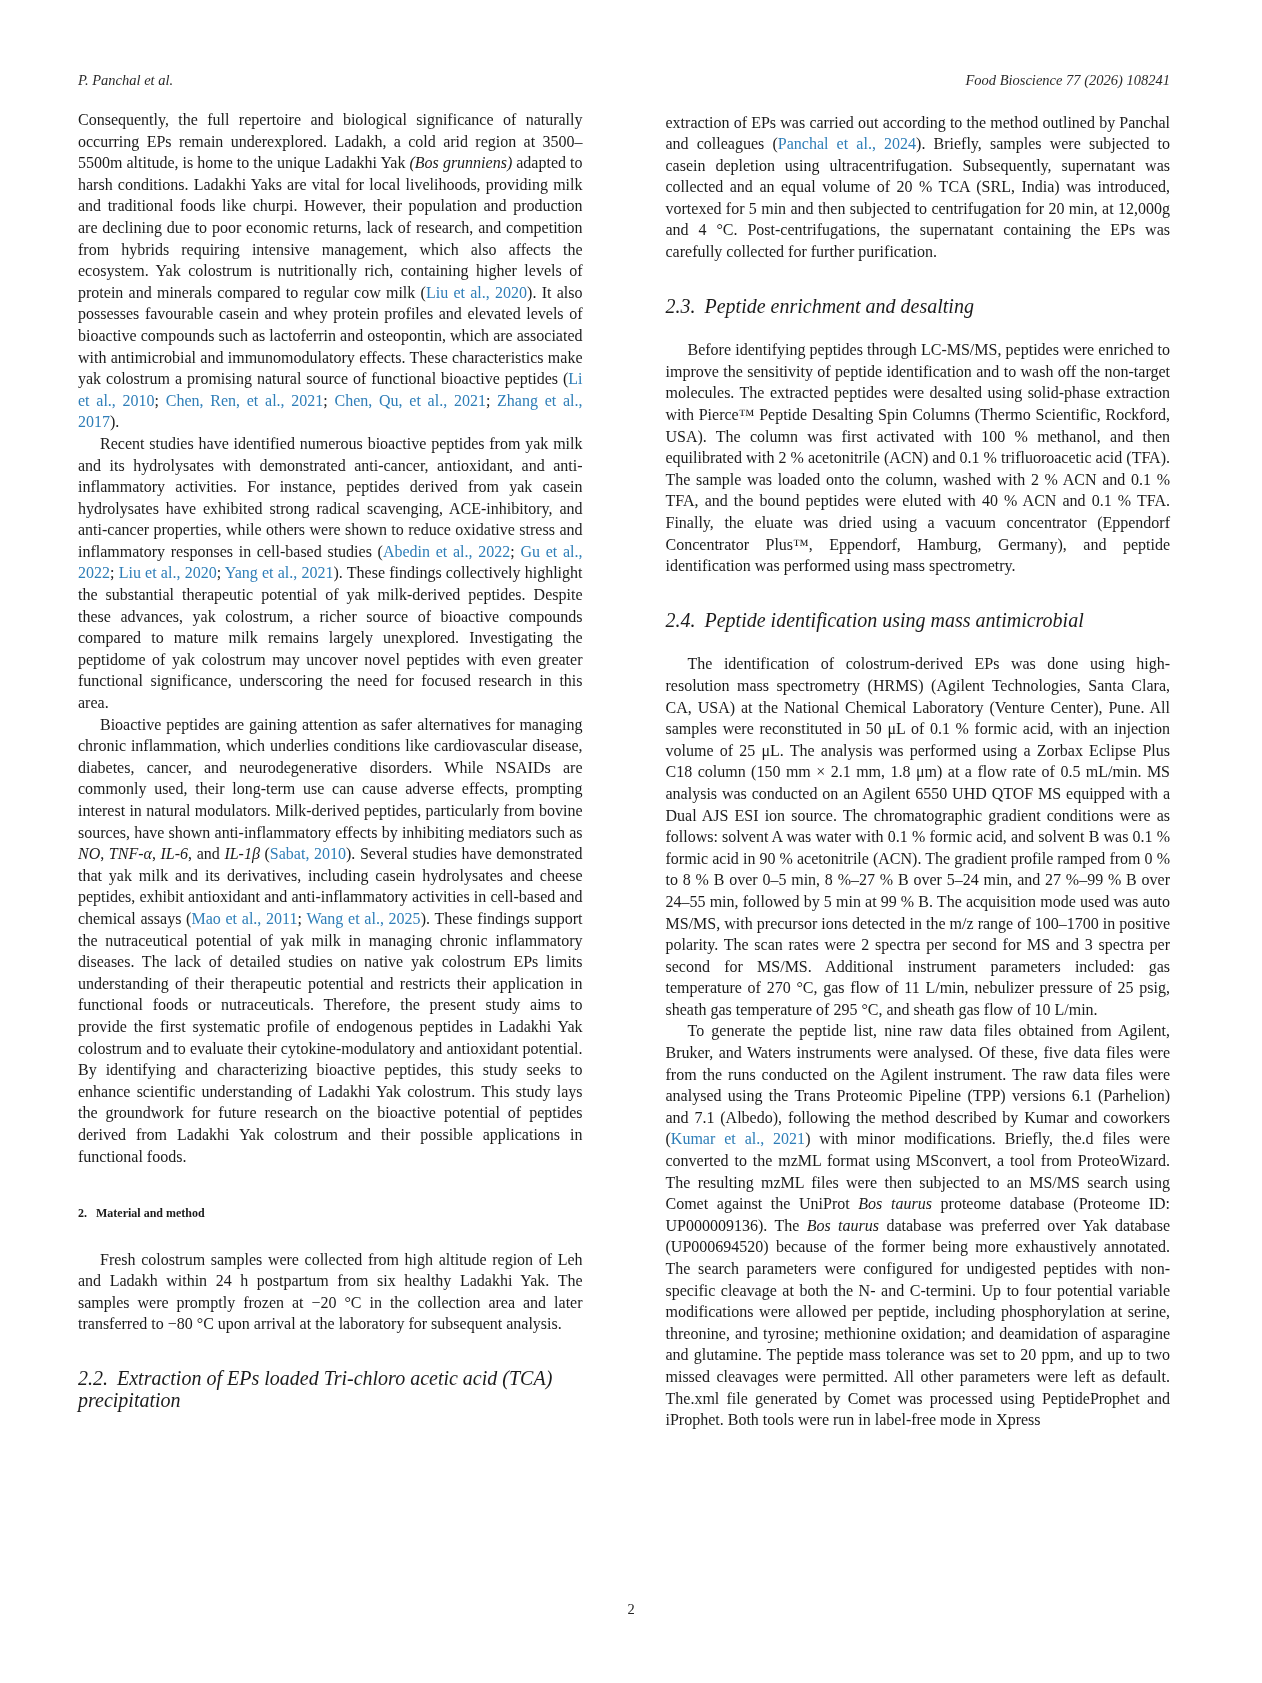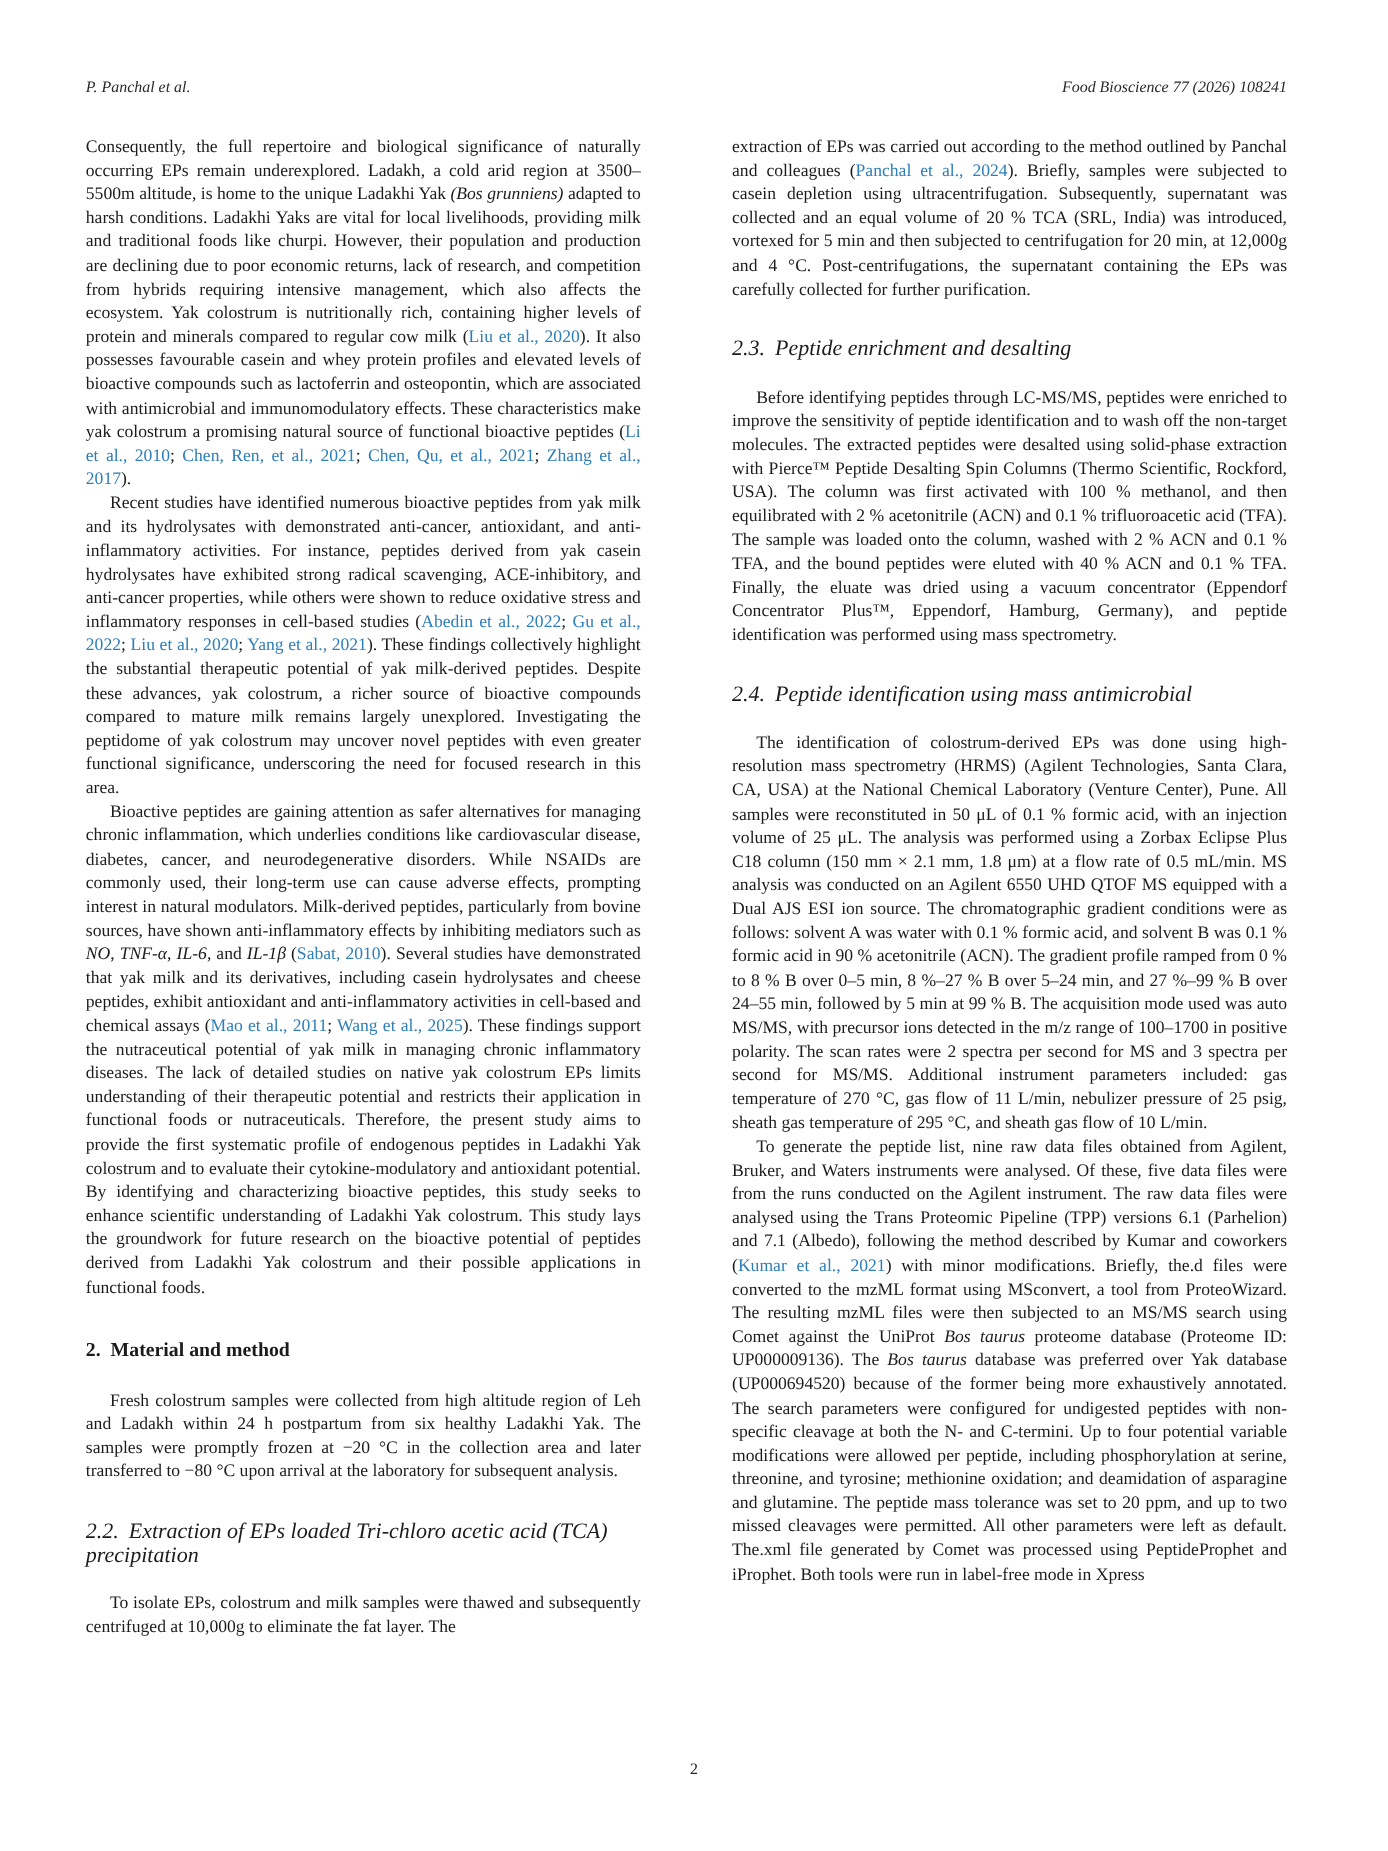--- a/index.html
+++ b/index.html
@@ -13,33 +13,33 @@
     color:var(--text,#1b1b1b);
   }
   .content{
     position:absolute;left:78px;top:72px;width:1092px;
   }
   .page-header{
     display:flex;justify-content:space-between;align-items:baseline;
     font-size:14.5px;font-style:italic;color:#2a2a2a;line-height:16px;gap:16px;
   }
   .columns{
-    display:flex;gap:83px;margin-top:35px;
+    display:flex;gap:83px;margin-top:21px;align-items:center;
   }
   .col{
     width:519px;
     font-size:16px;line-height:21.6px;
     text-align:justify;
     color:var(--text,#1b1b1b);
   }
   .block{margin:0;}
   .p{margin:0;}
   .p.indent{text-indent:22px;}
   .h1{
-    font-weight:bold;font-size:18px;text-align:left;
+    font-weight:bold;font-size:12px;text-align:left;
     margin:36px 0 24px 0;
   }
   .h2{
     font-style:italic;font-size:20px;text-align:left;
     margin:33px 0 22px 0;
   }
   .num{margin-right:9px;}
   .it{font-style:italic;}
   .cite{color:var(--accent,#2e7eb8);cursor:pointer;}
   .page-footer{
@@ -57,21 +57,20 @@
       <span>Food Bioscience 77 (2026) 108241</span>
     </header>
     <main class="columns">
       <section class="col" id="col-left">
           <div class="block p"><span>Consequently, the full repertoire and biological significance of naturally occurring EPs remain underexplored. Ladakh, a cold arid region at 3500–5500m altitude, is home to the unique Ladakhi Yak </span><span class="it">(Bos grunniens)</span><span> adapted to harsh conditions. Ladakhi Yaks are vital for local livelihoods, providing milk and traditional foods like churpi. However, their population and production are declining due to poor economic returns, lack of research, and competition from hybrids requiring intensive management, which also affects the ecosystem. Yak colostrum is nutritionally rich, containing higher levels of protein and minerals compared to regular cow milk (</span><span class="cite">Liu et al., 2020</span><span>). It also possesses favourable casein and whey protein profiles and elevated levels of bioactive compounds such as lactoferrin and osteopontin, which are associated with antimicrobial and immunomodulatory effects. These characteristics make yak colostrum a promising natural source of functional bioactive peptides (</span><span class="cite">Li et al., 2010</span><span>; </span><span class="cite">Chen, Ren, et al., 2021</span><span>; </span><span class="cite">Chen, Qu, et al., 2021</span><span>; </span><span class="cite">Zhang et al., 2017</span><span>).</span></div>
           <div class="block p indent"><span>Recent studies have identified numerous bioactive peptides from yak milk and its hydrolysates with demonstrated anti-cancer, antioxidant, and anti-inflammatory activities. For instance, peptides derived from yak casein hydrolysates have exhibited strong radical scavenging, ACE-inhibitory, and anti-cancer properties, while others were shown to reduce oxidative stress and inflammatory responses in cell-based studies (</span><span class="cite">Abedin et al., 2022</span><span>; </span><span class="cite">Gu et al., 2022</span><span>; </span><span class="cite">Liu et al., 2020</span><span>; </span><span class="cite">Yang et al., 2021</span><span>). These findings collectively highlight the substantial therapeutic potential of yak milk-derived peptides. Despite these advances, yak colostrum, a richer source of bioactive compounds compared to mature milk remains largely unexplored. Investigating the peptidome of yak colostrum may uncover novel peptides with even greater functional significance, underscoring the need for focused research in this area.</span></div>
           <div class="block p indent"><span>Bioactive peptides are gaining attention as safer alternatives for managing chronic inflammation, which underlies conditions like cardiovascular disease, diabetes, cancer, and neurodegenerative disorders. While NSAIDs are commonly used, their long-term use can cause adverse effects, prompting interest in natural modulators. Milk-derived peptides, particularly from bovine sources, have shown anti-inflammatory effects by inhibiting mediators such as </span><span class="it">NO</span><span>, </span><span class="it">TNF-α</span><span>, </span><span class="it">IL-6</span><span>, and </span><span class="it">IL-1β</span><span> (</span><span class="cite">Sabat, 2010</span><span>). Several studies have demonstrated that yak milk and its derivatives, including casein hydrolysates and cheese peptides, exhibit antioxidant and anti-inflammatory activities in cell-based and chemical assays (</span><span class="cite">Mao et al., 2011</span><span>; </span><span class="cite">Wang et al., 2025</span><span>). These findings support the nutraceutical potential of yak milk in managing chronic inflammatory diseases. The lack of detailed studies on native yak colostrum EPs limits understanding of their therapeutic potential and restricts their application in functional foods or nutraceuticals. Therefore, the present study aims to provide the first systematic profile of endogenous peptides in Ladakhi Yak colostrum and to evaluate their cytokine-modulatory and antioxidant potential. By identifying and characterizing bioactive peptides, this study seeks to enhance scientific understanding of Ladakhi Yak colostrum. This study lays the groundwork for future research on the bioactive potential of peptides derived from Ladakhi Yak colostrum and their possible applications in functional foods.</span></div>
           <div class="block h1"><span class="num">2.</span><span>Material and method</span></div>
           <div class="block p indent"><span>Fresh colostrum samples were collected from high altitude region of Leh and Ladakh within 24 h postpartum from six healthy Ladakhi Yak. The samples were promptly frozen at −20 °C in the collection area and later transferred to −80 °C upon arrival at the laboratory for subsequent analysis.</span></div>
           <div class="block h2"><span class="num">2.2.</span><span>Extraction of EPs loaded Tri-chloro acetic acid (TCA) precipitation</span></div>
-          <div class="block p indent"><span>To isolate EPs, colostrum and milk samples were thawed and subsequently centrifuged at 10,000g to eliminate the fat layer. The</span></div>
         </section>
       <section class="col" id="col-right">
           <div class="block p"><span>extraction of EPs was carried out according to the method outlined by Panchal and colleagues (</span><span class="cite">Panchal et al., 2024</span><span>). Briefly, samples were subjected to casein depletion using ultracentrifugation. Subsequently, supernatant was collected and an equal volume of 20 % TCA (SRL, India) was introduced, vortexed for 5 min and then subjected to centrifugation for 20 min, at 12,000g and 4 °C. Post-centrifugations, the supernatant containing the EPs was carefully collected for further purification.</span></div>
           <div class="block h2"><span class="num">2.3.</span><span>Peptide enrichment and desalting</span></div>
           <div class="block p indent"><span>Before identifying peptides through LC-MS/MS, peptides were enriched to improve the sensitivity of peptide identification and to wash off the non-target molecules. The extracted peptides were desalted using solid-phase extraction with Pierce™ Peptide Desalting Spin Columns (Thermo Scientific, Rockford, USA). The column was first activated with 100 % methanol, and then equilibrated with 2 % acetonitrile (ACN) and 0.1 % trifluoroacetic acid (TFA). The sample was loaded onto the column, washed with 2 % ACN and 0.1 % TFA, and the bound peptides were eluted with 40 % ACN and 0.1 % TFA. Finally, the eluate was dried using a vacuum concentrator (Eppendorf Concentrator Plus™, Eppendorf, Hamburg, Germany), and peptide identification was performed using mass spectrometry.</span></div>
           <div class="block h2"><span class="num">2.4.</span><span>Peptide identification using mass antimicrobial</span></div>
           <div class="block p indent"><span>The identification of colostrum-derived EPs was done using high-resolution mass spectrometry (HRMS) (Agilent Technologies, Santa Clara, CA, USA) at the National Chemical Laboratory (Venture Center), Pune. All samples were reconstituted in 50 μL of 0.1 % formic acid, with an injection volume of 25 μL. The analysis was performed using a Zorbax Eclipse Plus C18 column (150 mm × 2.1 mm, 1.8 μm) at a flow rate of 0.5 mL/min. MS analysis was conducted on an Agilent 6550 UHD QTOF MS equipped with a Dual AJS ESI ion source. The chromatographic gradient conditions were as follows: solvent A was water with 0.1 % formic acid, and solvent B was 0.1 % formic acid in 90 % acetonitrile (ACN). The gradient profile ramped from 0 % to 8 % B over 0–5 min, 8 %–27 % B over 5–24 min, and 27 %–99 % B over 24–55 min, followed by 5 min at 99 % B. The acquisition mode used was auto MS/MS, with precursor ions detected in the m/z range of 100–1700 in positive polarity. The scan rates were 2 spectra per second for MS and 3 spectra per second for MS/MS. Additional instrument parameters included: gas temperature of 270 °C, gas flow of 11 L/min, nebulizer pressure of 25 psig, sheath gas temperature of 295 °C, and sheath gas flow of 10 L/min.</span></div>
           <div class="block p indent"><span>To generate the peptide list, nine raw data files obtained from Agilent, Bruker, and Waters instruments were analysed. Of these, five data files were from the runs conducted on the Agilent instrument. The raw data files were analysed using the Trans Proteomic Pipeline (TPP) versions 6.1 (Parhelion) and 7.1 (Albedo), following the method described by Kumar and coworkers (</span><span class="cite">Kumar et al., 2021</span><span>) with minor modifications. Briefly, the.d files were converted to the mzML format using MSconvert, a tool from ProteoWizard. The resulting mzML files were then subjected to an MS/MS search using Comet against the UniProt </span><span class="it">Bos taurus</span><span> proteome database (Proteome ID: UP000009136). The </span><span class="it">Bos taurus</span><span> database was preferred over Yak database (UP000694520) because of the former being more exhaustively annotated. The search parameters were configured for undigested peptides with non-specific cleavage at both the N- and C-termini. Up to four potential variable modifications were allowed per peptide, including phosphorylation at serine, threonine, and tyrosine; methionine oxidation; and deamidation of asparagine and glutamine. The peptide mass tolerance was set to 20 ppm, and up to two missed cleavages were permitted. All other parameters were left as default. The.xml file generated by Comet was processed using PeptideProphet and iProphet. Both tools were run in label-free mode in Xpress</span></div>
         </section>
     </main>

